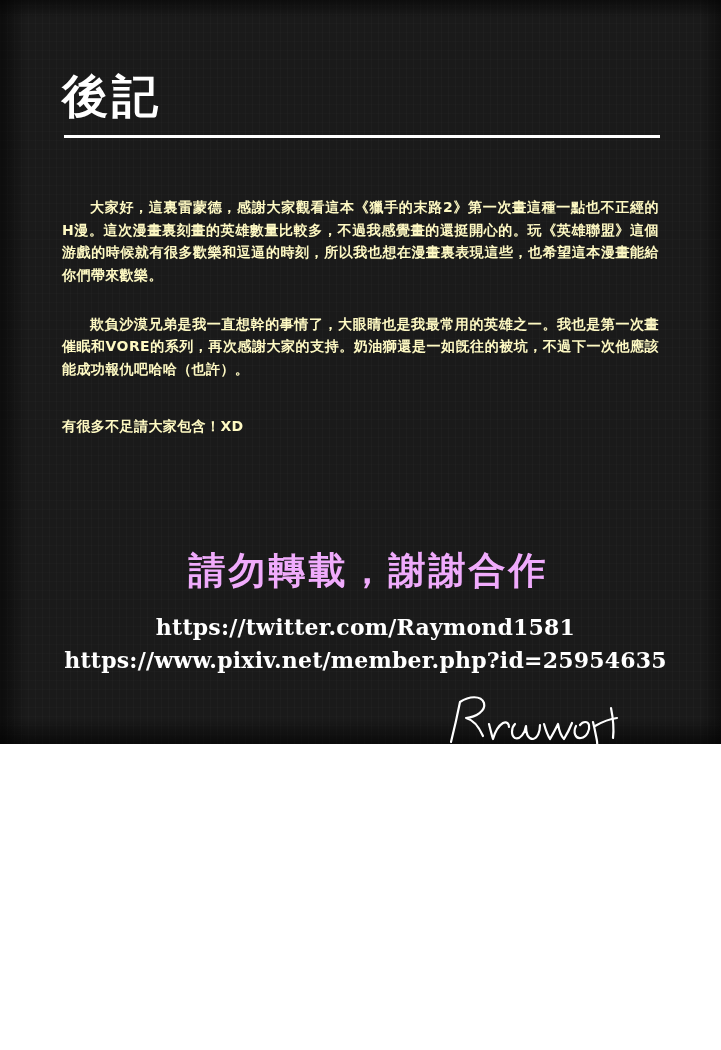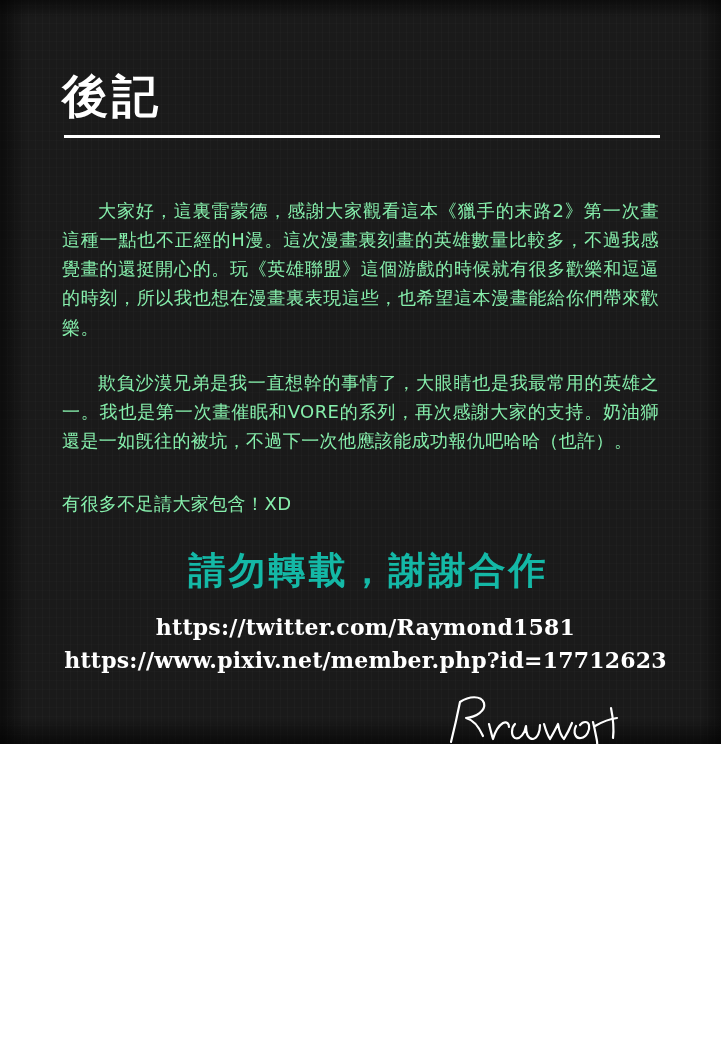--- a/index.html
+++ b/index.html
@@ -81,27 +81,27 @@
     margin-left: 2px;
     width: 596px;
     height: 3px;
     background: #ffffff;
   }
 
   .body-block {
     margin-top: 58px;
   }
   .para {
-    color: #86efac;
-    font-size: 18px;
+    color: #fef9c3;
+    font-size: 14px;
     line-height: 1.62;
     letter-spacing: 0.4px;
     margin: 0 0 26px 0;
     text-align: justify;
-    font-weight: normal;
+    font-weight: bold;
   }
   .para.indent {
     text-indent: 2em;
   }
   .para.thanks {
     margin-top: 34px;
     margin-bottom: 0;
   }
 
   .signature {
@@ -116,21 +116,21 @@
 
   .footer {
     position: absolute;
     left: 0;
     right: 0;
     bottom: 64px;
     z-index: 3;
     text-align: center;
   }
   .notice {
-    color: #14b8a6;
+    color: #f0abfc;
     font-size: 37px;
     font-weight: bold;
     letter-spacing: 3px;
     margin: 0 0 18px 0;
     padding-left: 16px;
   }
   .link {
     color: #ffffff;
     font-family: "DejaVu Serif", "Liberation Serif", serif;
     font-size: 22px;
@@ -177,16 +177,16 @@
         <path d="M148 36 C150 44 151 50 152 55 C153 63 150 69 144 70 C139 71 136 68 137 64"></path>
         <path d="M150 40 C157 36 164 33 172 32"></path>
         <path d="M166 22 C168 32 169 44 168 52"></path>
       </g>
     </svg>
   </div>
 
   <div class="footer">
     <p class="notice">請勿轉載，謝謝合作</p>
     <a class="link" href="#">https://twitter.com/Raymond1581</a>
-    <a class="link" href="#">https://www.pixiv.net/member.php?id=17712623</a>
+    <a class="link" href="#">https://www.pixiv.net/member.php?id=25954635</a>
   </div>
 
 </div>
 
 </body></html>

